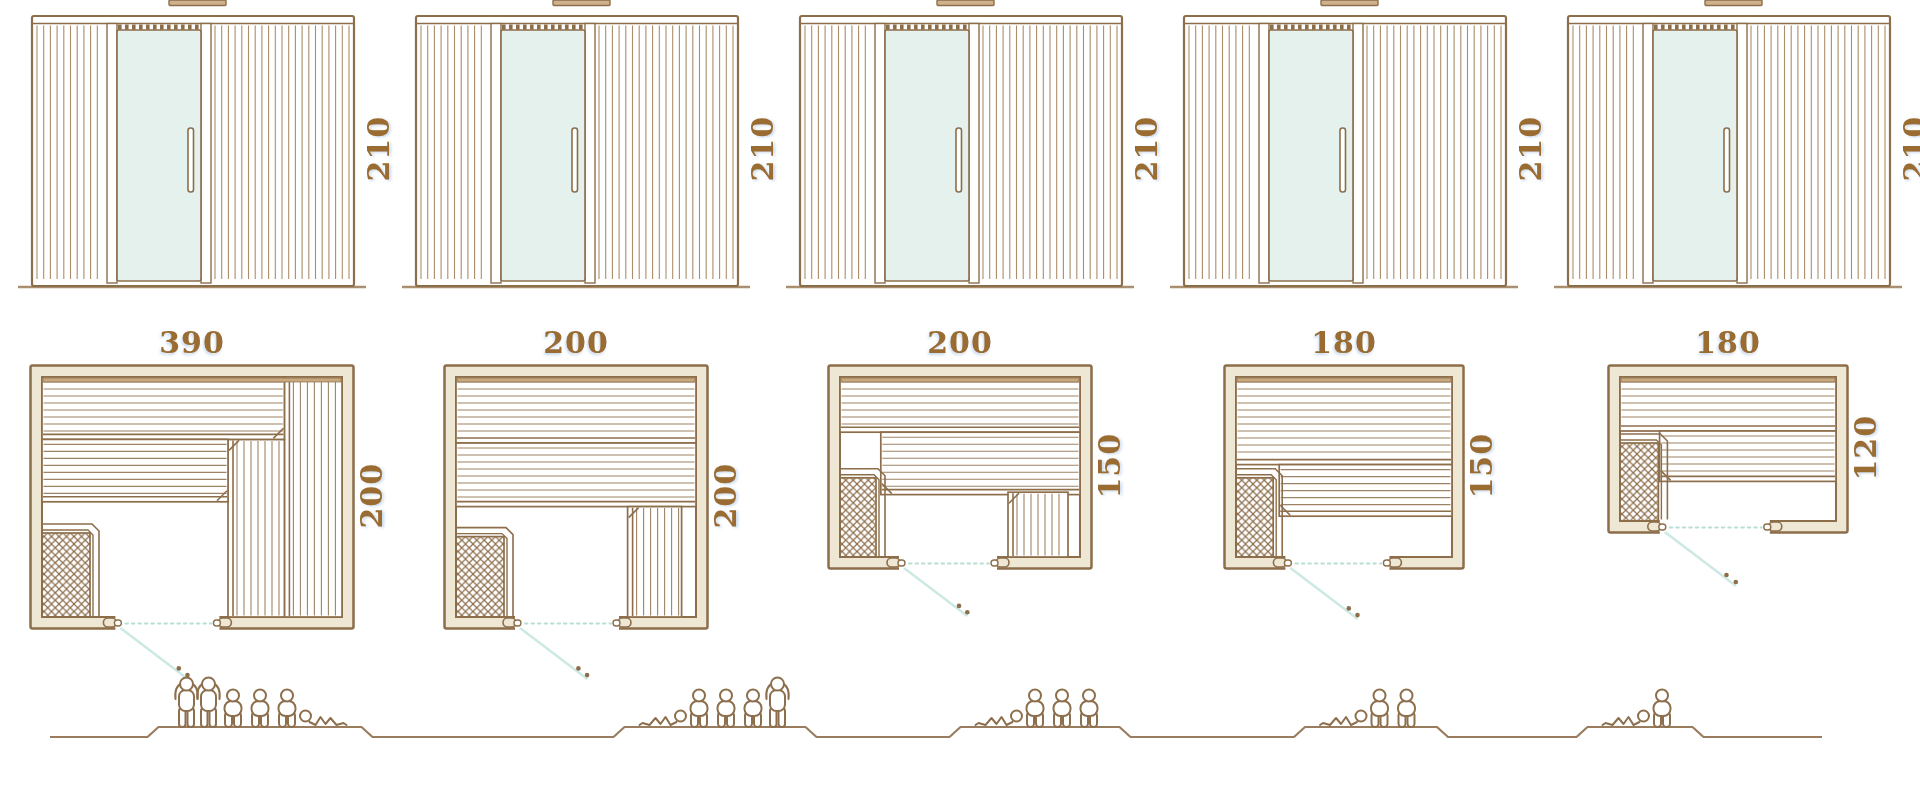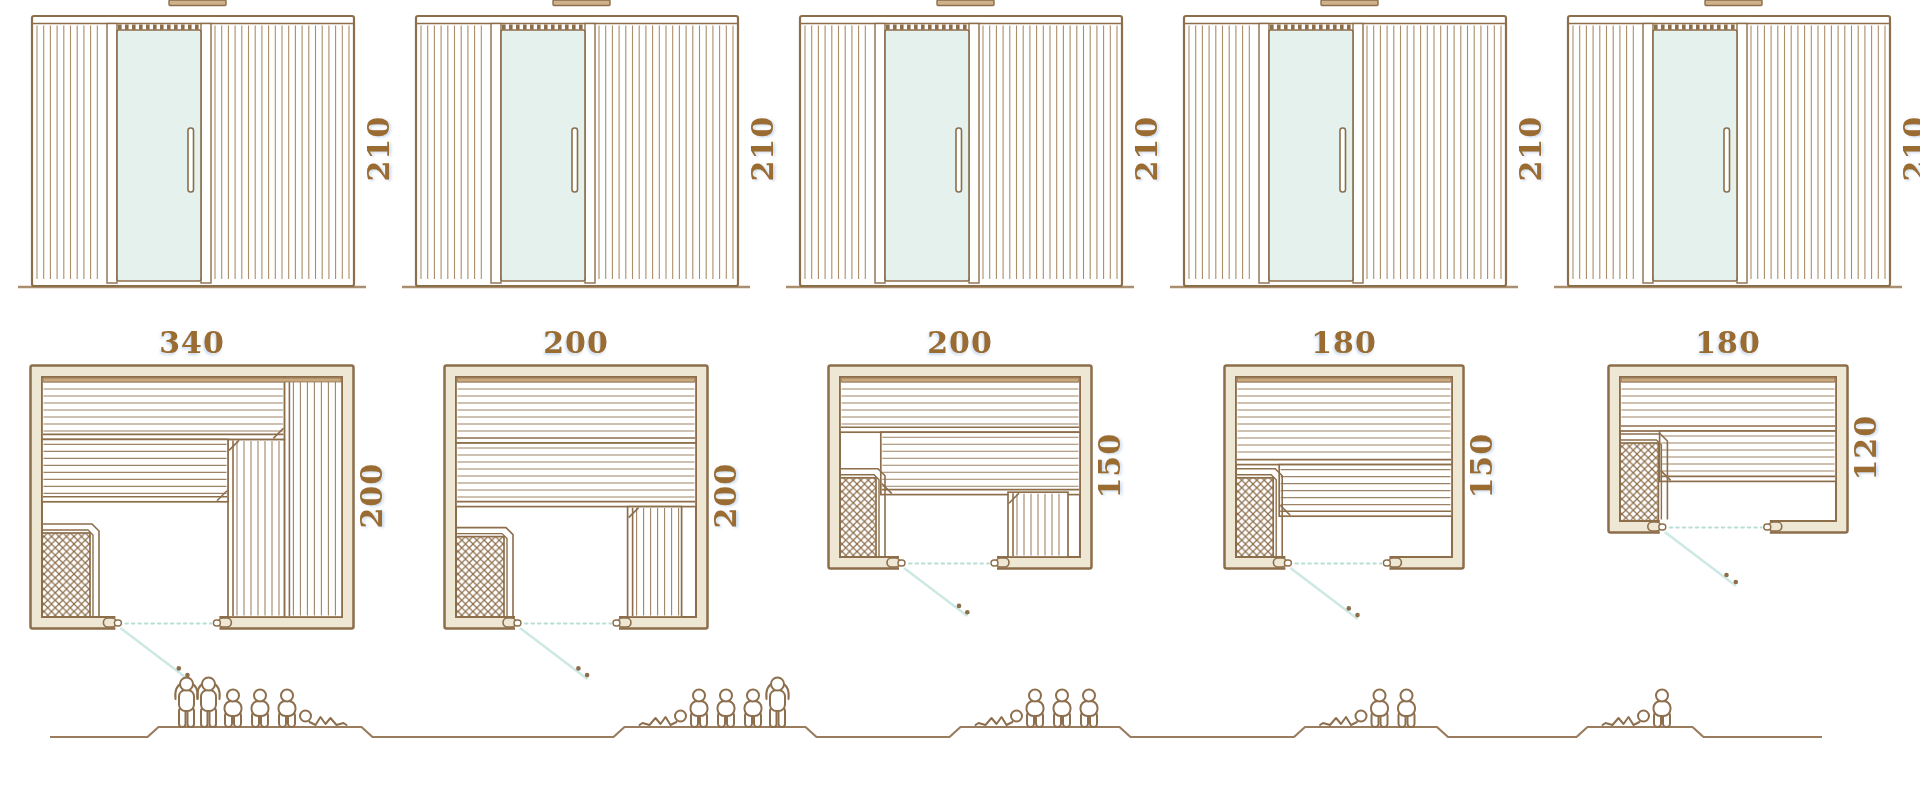--- a/index.html
+++ b/index.html
@@ -312,21 +312,21 @@
           <g>
             <rect x="172" y="128" width="5.5" height="64" rx="2.5" fill="#fff" stroke="#8d6e4b" stroke-width="1.6"></rect>
           </g>
         </svg>
       </div>
     <div class="dim vlabel elev-label">210</div>
   </div>
 
   <div class="plan-col" style="left:0">
     <div class="plan-wrap" style="width: 326px;">
-      <div class="dim plan-top-label">340</div>
+      <div class="dim plan-top-label">390</div>
       <div class="plan-svg">
           <svg width="326" height="340" viewBox="0 0 326 340" style="overflow:visible">
             <defs>
               <pattern id="ht0" width="7.5" height="7.5" patternUnits="userSpaceOnUse">
         <path d="M0 7.5 L7.5 0 M0 0 L7.5 7.5" stroke="#8d6e4b" stroke-width="1.2" fill="none"></path>
               </pattern>
             </defs>
             <rect x="1.5" y="1.5" width="323" height="263" rx="2" fill="#ede7d4" stroke="#8d6e4b" stroke-width="2.5"></rect>
             <rect x="13" y="13" width="300" height="240" rx="0" fill="#fff" stroke="#8d6e4b" stroke-width="2"></rect>
             <g>

